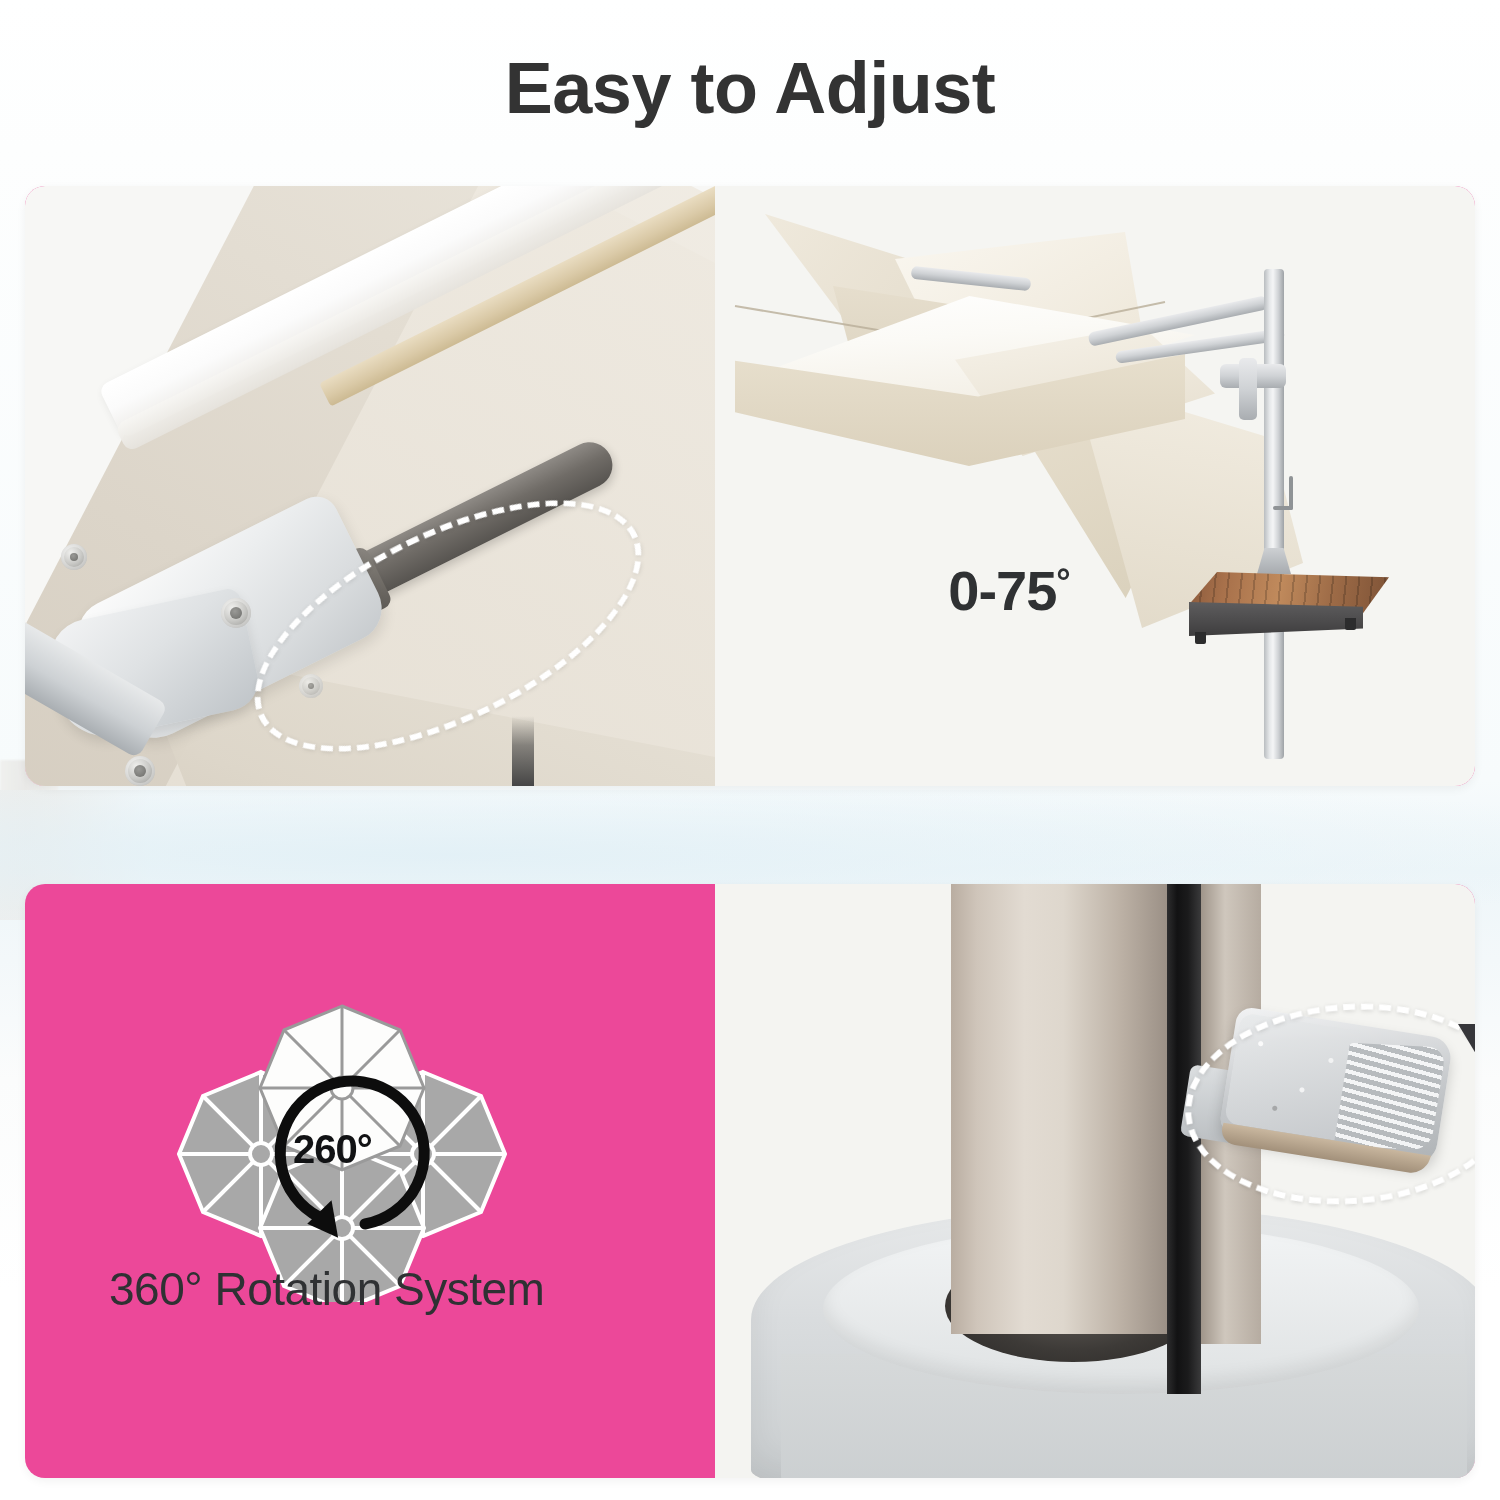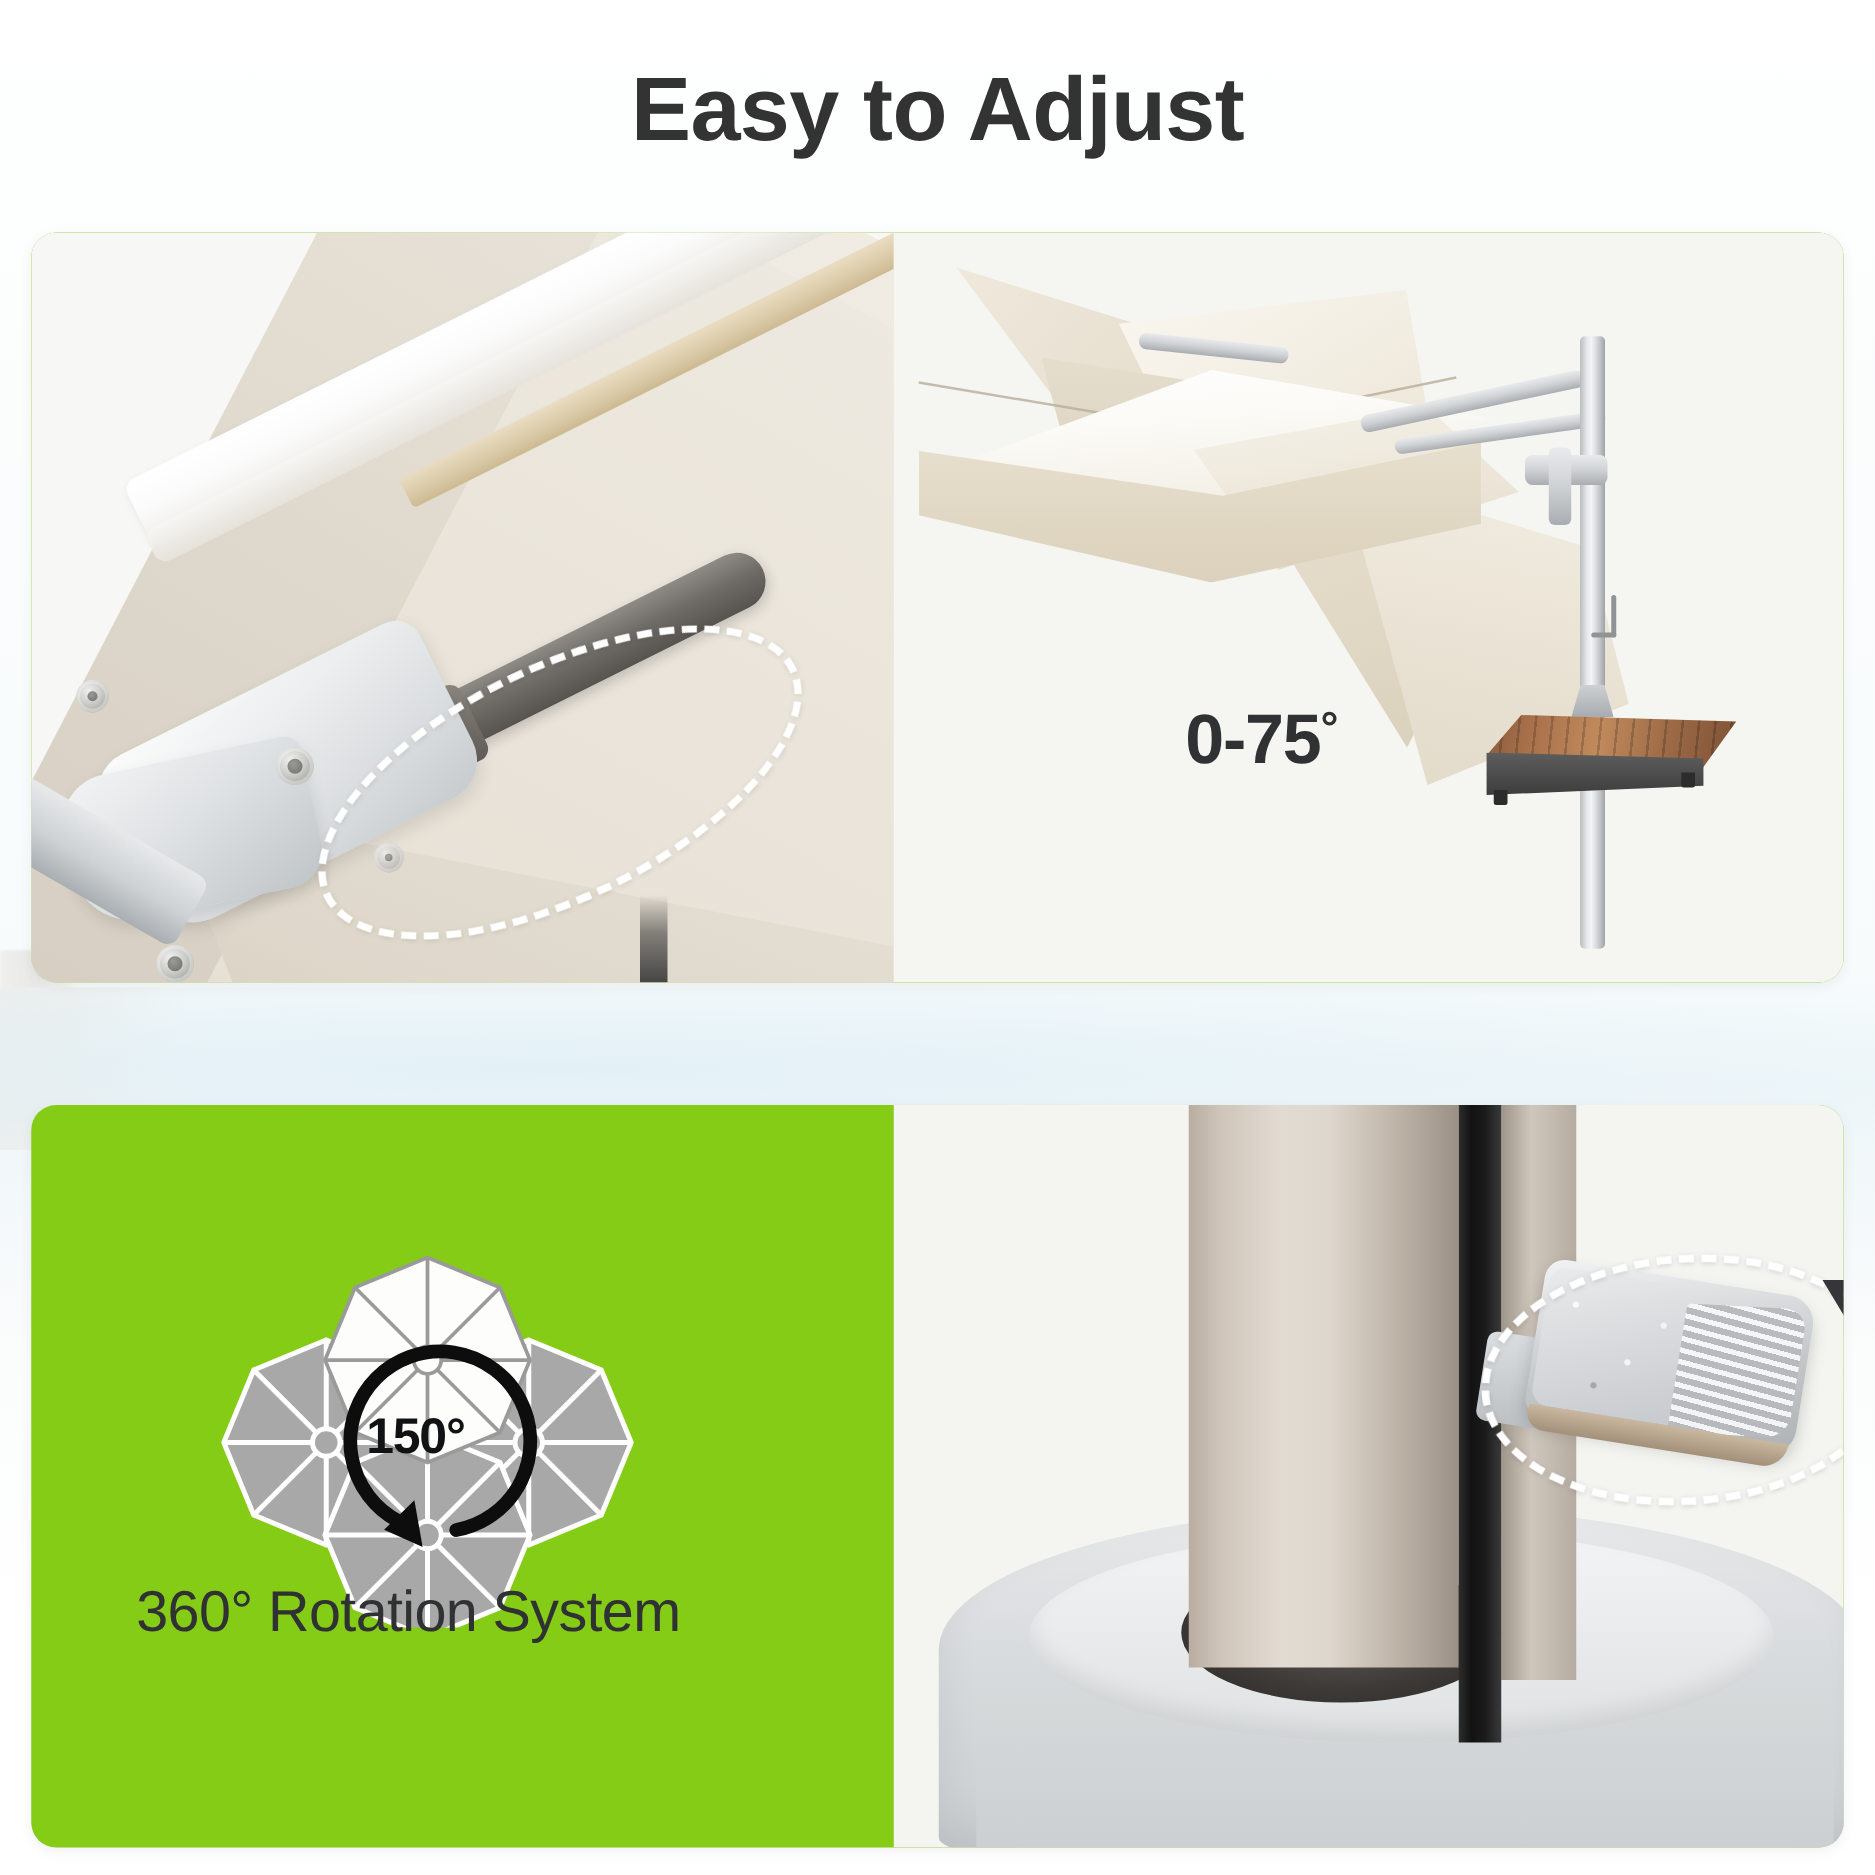--- a/index.html
+++ b/index.html
@@ -57,21 +57,21 @@
     font-size: 72px;
     font-weight: 700;
     letter-spacing: -0.5px;
     color: #333333;
     line-height: 1;
   }
 
   
   .card {
     position: absolute;
-    background: #84cc16;
+    background: #ec4899;
     border-radius: 20px;
     overflow: hidden;
     box-shadow: 0 3px 10px rgba(0,0,0,.055);
     text-decoration: underline;
   }
   #card-top    { left: 25px; top: 186px;  width: 1450px; height: 600px; }
   #card-bottom { left: 25px; top: 884px;  width: 1450px; height: 594px; }
 
   .card-half { position: absolute; top: 0; bottom: 0; }
   .half-left  { left: 0;   width: 690px; }
@@ -661,21 +661,21 @@
         </g>
         <circle r="11" fill="#fdfdfc" stroke="#9a9a9a" stroke-width="3"></circle>
       </g>
 
       <g fill="none" stroke="#0d0d0d" stroke-width="11" stroke-linecap="round">
         <path d="M188 222 A 72 72 0 1 0 142 215"></path>
       </g>
       <polygon points="158,200 158,238 130,219" fill="#0d0d0d" transform="rotate(-10 146 219)"></polygon>
     </svg>
 
-    <div class="rot-center-text" style="left:268px; top:243px;">150°</div>
+    <div class="rot-center-text" style="left:268px; top:243px;">260°</div>
 
     <div class="rot-label" style="left:84px; top:378px;">360° Rotation System</div>
   </div>
 
   <div class="card-half half-right">
     <div class="pedal-scene">
       <div class="base-cone"></div>
       <div class="base-cone-lower"></div>
       <div class="base-ring"></div>
       <div class="base-hole"></div>

